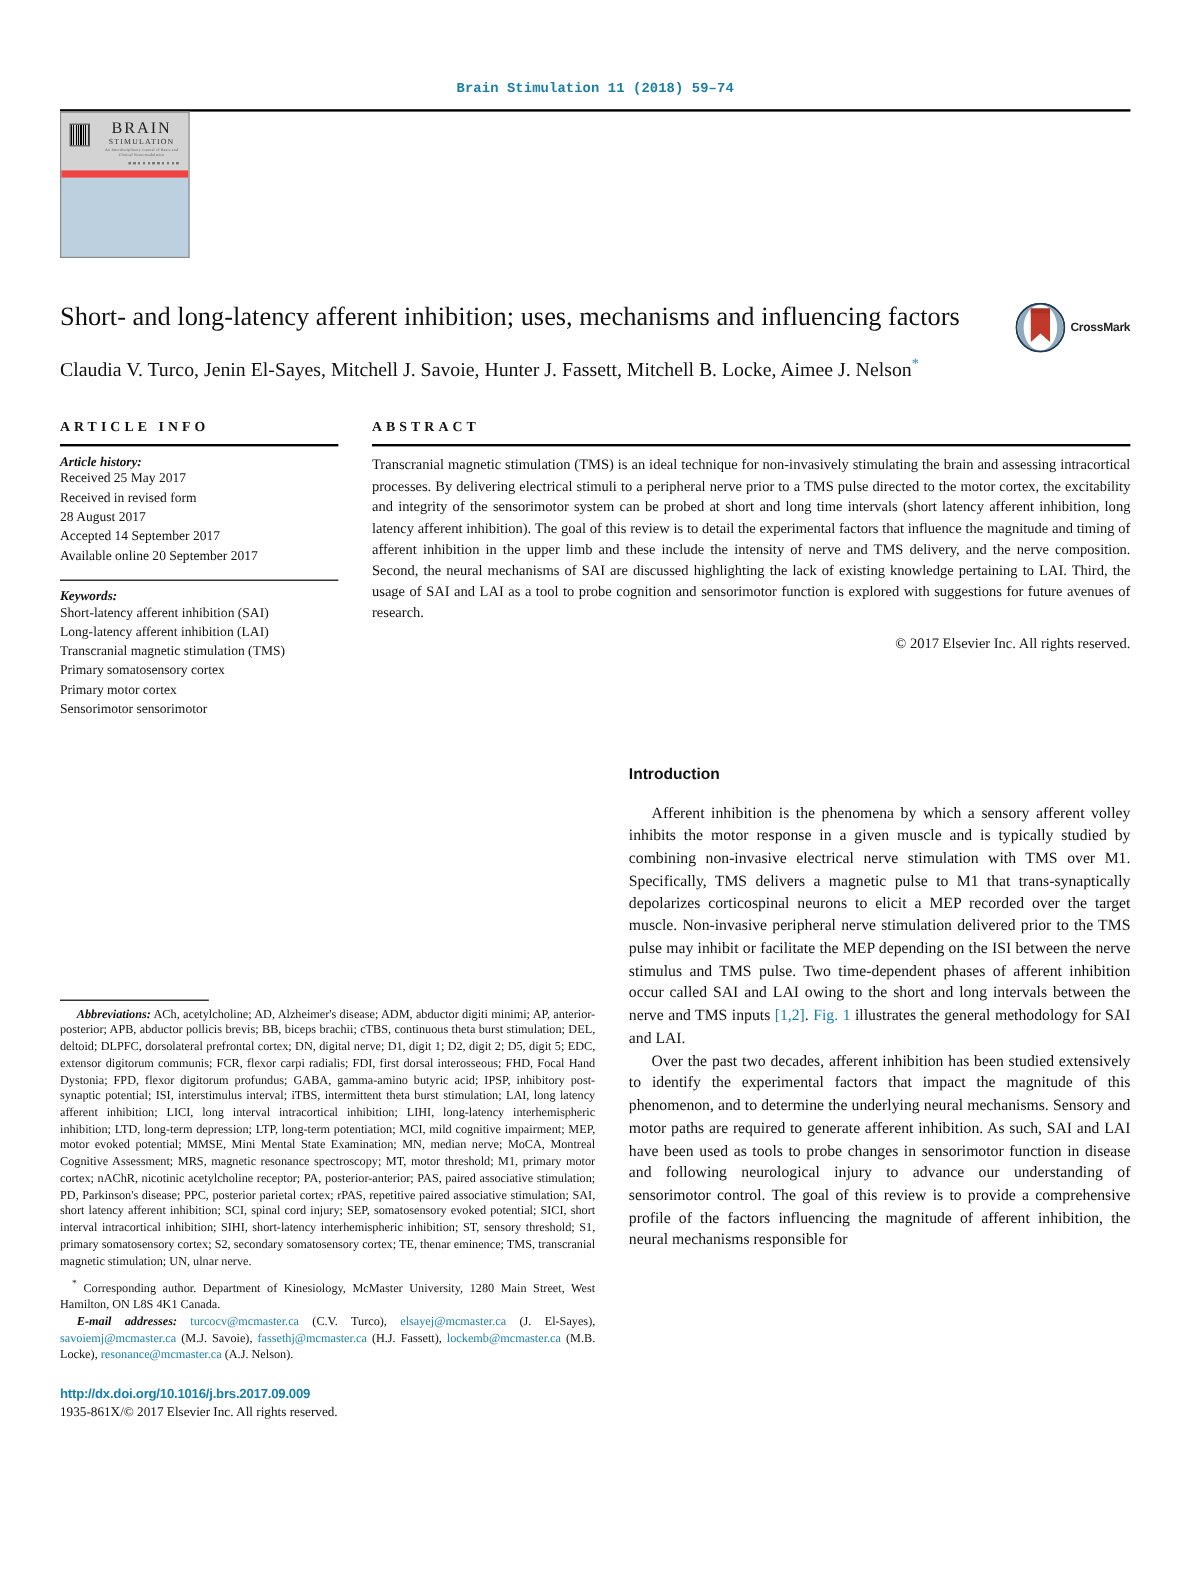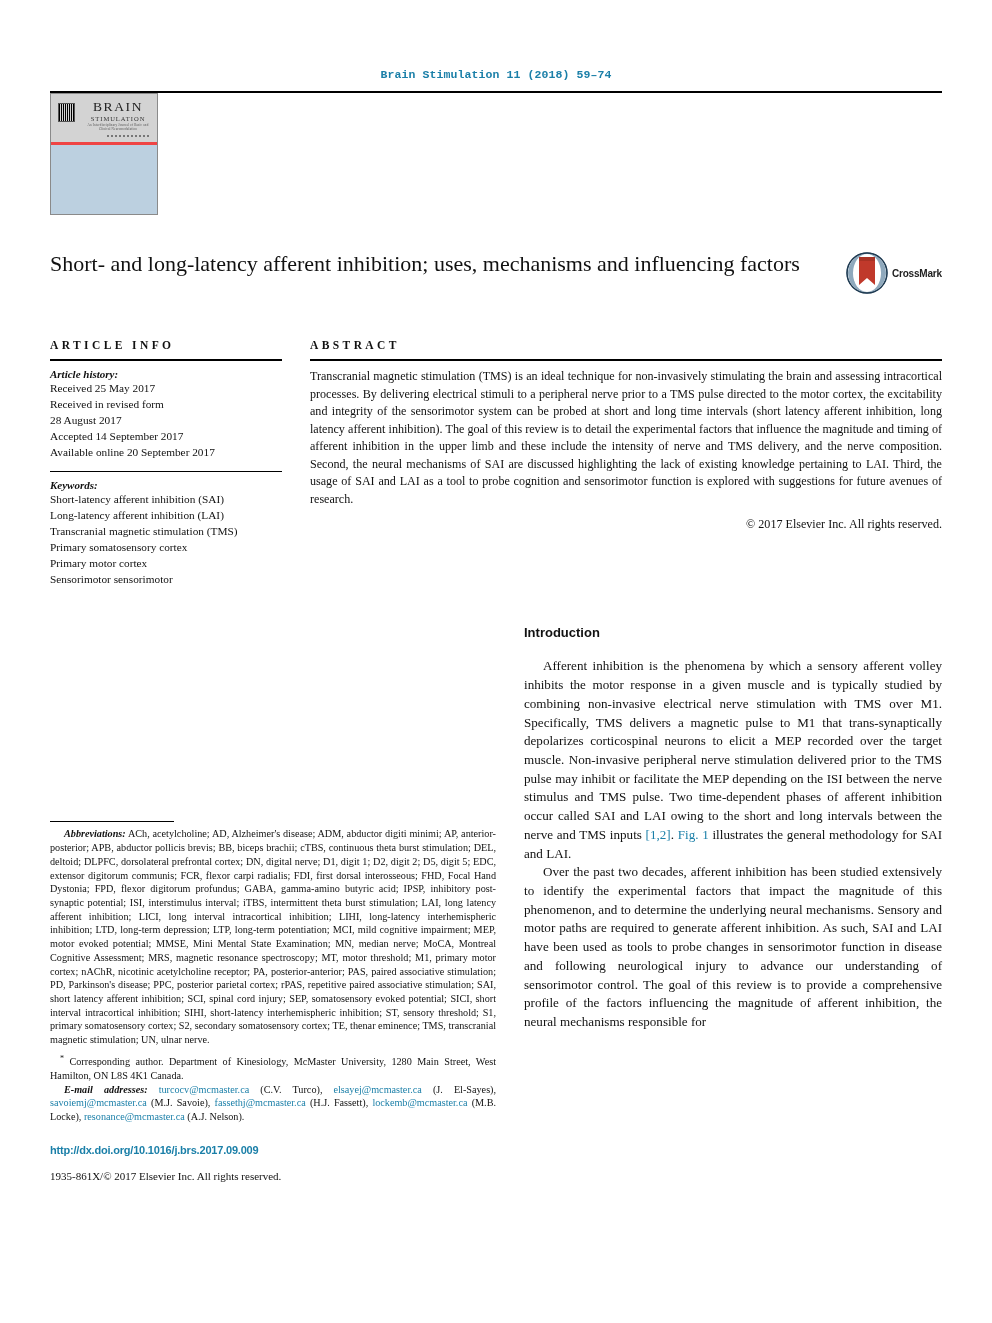--- a/index.html
+++ b/index.html
@@ -100,21 +100,21 @@
     flex: 0 0 106px;
     width: 106px;
     border: 1px solid #8a8a8a;
     background: #bcd0e0;
     position: relative;
     overflow: hidden;
   }
   .cover-top {
     height: 40%;
     background: #d3d3d3;
-    border-bottom: 3px solid #ef4444;
+    border-bottom: 6px solid #ef4444;
     position: relative;
   }
   .cover-barcode {
     position: absolute;
     left: 7px; top: 9px;
     width: 15px; height: 17px;
     background: repeating-linear-gradient(90deg,#000 0 1px,#d3d3d3 1px 2px);
     border: 1px solid #555;
   }
   .cover-brain {
@@ -303,21 +303,21 @@
     font-size: 11px;
     color: #1a7fa8;
     margin-top: 20px;
     font-weight: bold;
     letter-spacing: -0.2px;
   }
   .issn-line {
     font-family: "Liberation Serif", serif;
     font-size: 11px;
     color: #111;
-    margin-top: 14px;
+    margin-top: 3px;
   }
   .intro-head {
     font-family: "Liberation Sans", sans-serif;
     font-size: 13px;
     font-weight: bold;
     color: #111;
     margin-bottom: 17px;
   }
   .body-text {
     font-family: "Liberation Serif", serif;
@@ -362,20 +362,23 @@
     <div class="crossmark">
       <svg width="42" height="42" viewBox="0 0 42 42">
         <circle cx="21" cy="21" r="20" fill="#ffffff" stroke="#2d4f6b" stroke-width="1"></circle>
         <ellipse cx="21" cy="21" rx="19" ry="19.5" fill="#8fa9bd"></ellipse>
         <ellipse cx="21" cy="21" rx="14" ry="19" fill="#ffffff"></ellipse>
         <path d="M13 5 L29 5 L29 33 L21 26 L13 33 Z" fill="#c0392b"></path>
         <path d="M13 5 L29 5 L29 9 L13 9 Z" fill="#a83224"></path>
         <circle cx="21" cy="21" r="20" fill="none" stroke="#1f3b52" stroke-width="1.4"></circle>
       </svg>
       <span class="crossmark-word">CrossMark</span>
+    </div>
+    <div class="authors">
+      <span>Claudia V. Turco, Jenin El-Sayes, Mitchell J. Savoie, Hunter J. Fassett, Mitchell B. Locke, Aimee J. Nelson</span><span class="star">*</span>
     </div>
   </div>
 
   <div class="info-abstract">
 
     <div class="col-info">
       <div class="sec-head">ARTICLE INFO</div>
       <div class="rule-thick"></div>
       <div class="info-label">Article history:</div>
       <div class="info-line">Received 25 May 2017</div>

